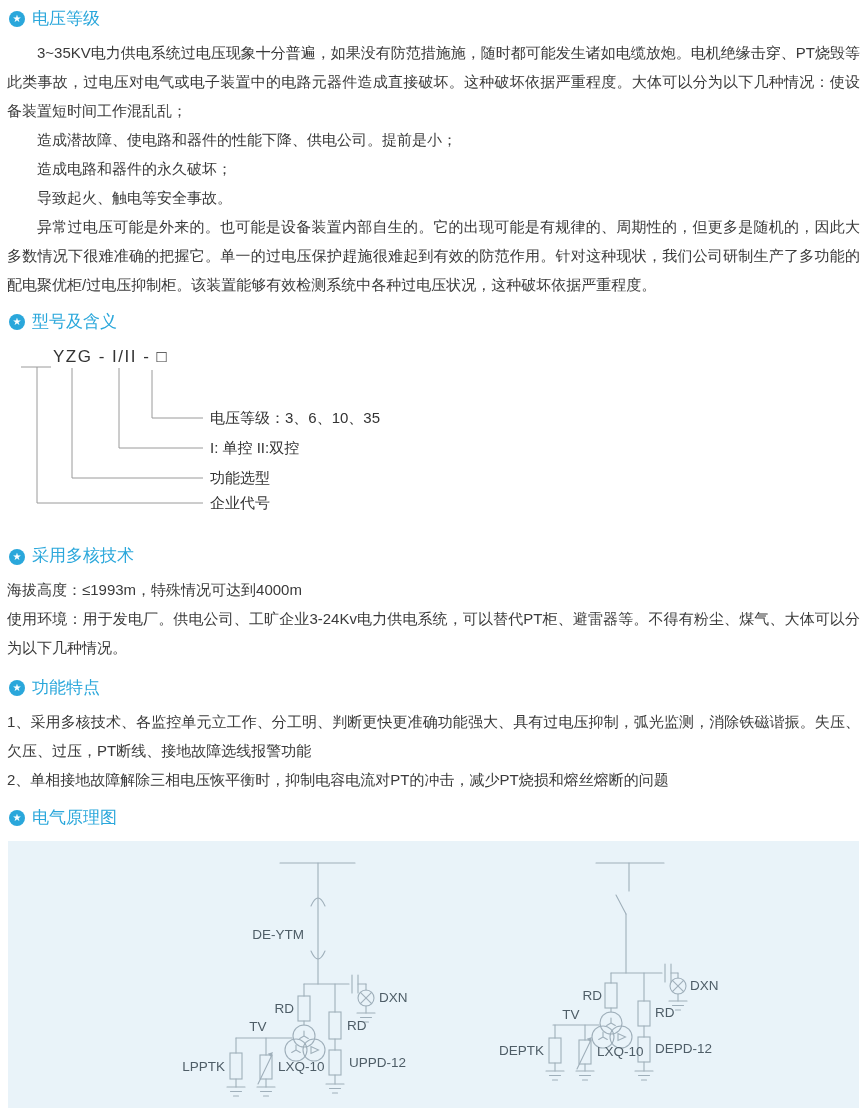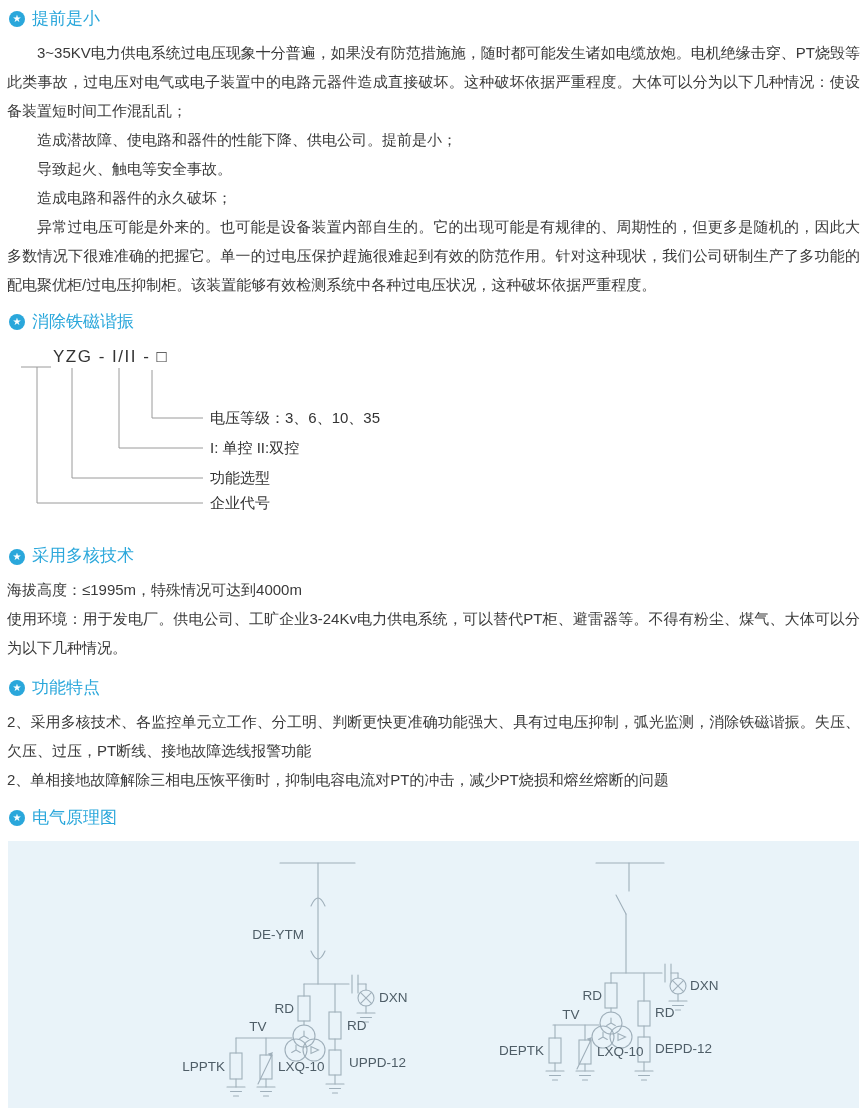--- a/index.html
+++ b/index.html
@@ -28,33 +28,33 @@
 </style>
 </head>
 <body>
 
 <div class="page">
 
   <h2 class="sec">
     <span class="bullet">
         <span class="star">★</span>
       </span>
-    <span>提前是小</span>
+    <span>电压等级</span>
   </h2>
   <p class="body indent">3~35KV电力供电系统过电压现象十分普遍，如果没有防范措施施，随时都可能发生诸如电缆放炮。电机绝缘击穿、PT烧毁等此类事故，过电压对电气或电子装置中的电路元器件造成直接破坏。这种破坏依据严重程度。大体可以分为以下几种情况：使设备装置短时间工作混乱乱；</p>
   <p class="body indent">造成潜故障、使电路和器件的性能下降、供电公司。提前是小；</p>
+  <p class="body indent">造成电路和器件的永久破坏；</p>
   <p class="body indent">导致起火、触电等安全事故。</p>
-  <p class="body indent">造成电路和器件的永久破坏；</p>
   <p class="body indent">异常过电压可能是外来的。也可能是设备装置内部自生的。它的出现可能是有规律的、周期性的，但更多是随机的，因此大多数情况下很难准确的把握它。单一的过电压保护趕施很难起到有效的防范作用。针对这种现状，我们公司研制生产了多功能的配电聚优柜/过电压抑制柜。该装置能够有效检测系统中各种过电压状况，这种破坏依据严重程度。</p>
 
   <h2 class="sec m1">
     <span class="bullet">
         <span class="star">★</span>
       </span>
-    <span>消除铁磁谐振</span>
+    <span>型号及含义</span>
   </h2>
   <svg class="model-svg" width="640" height="180" viewBox="0 0 640 180">
     <g class="lines">
       <line x1="14" y1="27" x2="44" y2="27"></line>
       <path d="M30,27 V163 H196"></path>
       <path d="M65,28 V138 H196"></path>
       <path d="M112,28 V108 H196"></path>
       <path d="M145,30 V78 H196"></path>
     </g>
     <text class="model-code" x="46" y="22">YZG - I/II - □</text>
@@ -63,30 +63,30 @@
     <text class="model-label" x="203" y="143">功能选型</text>
     <text class="model-label" x="203" y="168">企业代号</text>
   </svg>
 
   <h2 class="sec m2">
     <span class="bullet">
         <span class="star">★</span>
       </span>
     <span>采用多核技术</span>
   </h2>
-  <p class="body">海拔高度：≤1995m，特殊情况可达到4000m</p>
+  <p class="body">海拔高度：≤1993m，特殊情况可达到4000m</p>
   <p class="body">使用环境：用于发电厂。供电公司、工旷企业3-24Kv电力供电系统，可以替代PT柜、避雷器等。不得有粉尘、煤气、大体可以分为以下几种情况。</p>
 
   <h2 class="sec m3">
     <span class="bullet">
         <span class="star">★</span>
       </span>
     <span>功能特点</span>
   </h2>
-  <p class="body">2、采用多核技术、各监控单元立工作、分工明、判断更快更准确功能强大、具有过电压抑制，弧光监测，消除铁磁谐振。失压、欠压、过压，PT断线、接地故障选线报警功能</p>
+  <p class="body">1、采用多核技术、各监控单元立工作、分工明、判断更快更准确功能强大、具有过电压抑制，弧光监测，消除铁磁谐振。失压、欠压、过压，PT断线、接地故障选线报警功能</p>
   <p class="body">2、单相接地故障解除三相电压恢平衡时，抑制电容电流对PT的冲击，减少PT烧损和熔丝熔断的问题</p>
 
   <h2 class="sec m4">
     <span class="bullet">
         <span class="star">★</span>
       </span>
     <span>电气原理图</span>
   </h2>
 
   <div class="panel">

